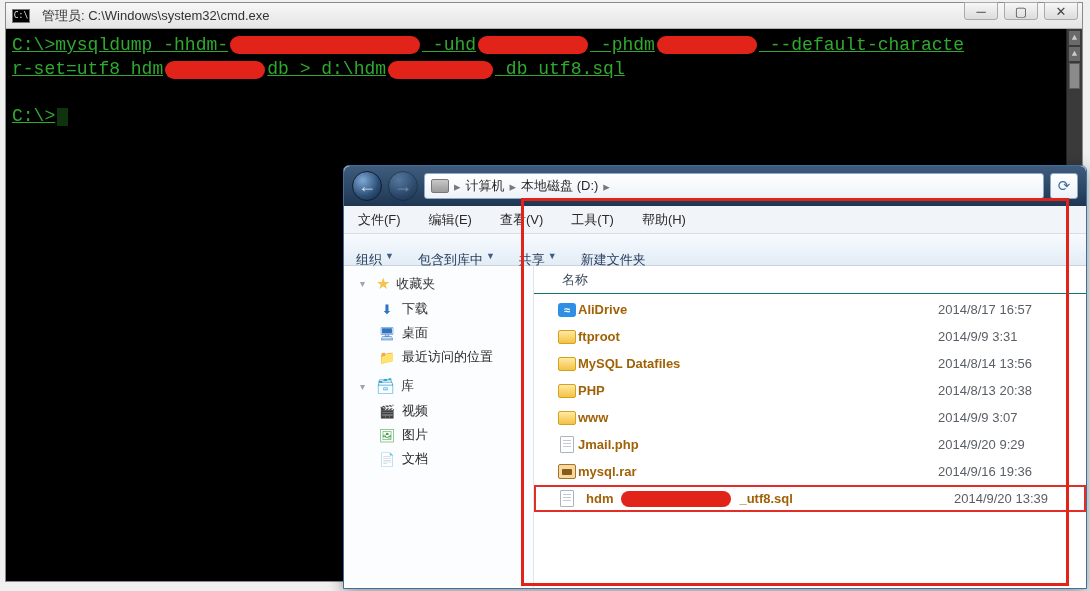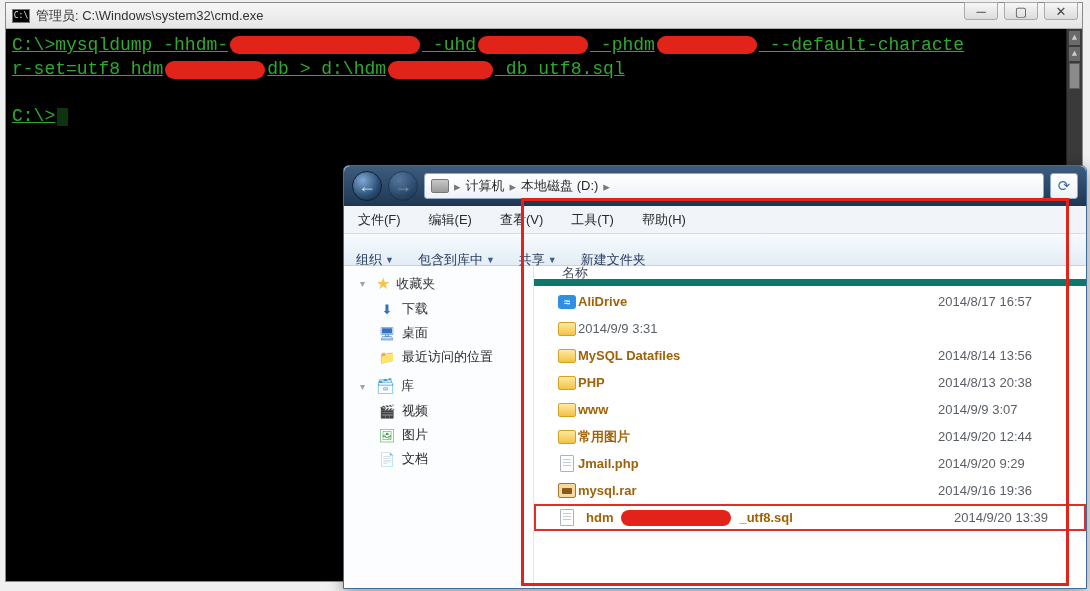--- a/index.html
+++ b/index.html
@@ -1,20 +1,20 @@
 <!DOCTYPE html>
 <html><head>
 <meta charset="utf-8">
 <style>
   * { box-sizing: border-box; margin: 0; padding: 0; }
   body { width: 1090px; height: 591px; background: #f0f0f0; font-family: "Microsoft YaHei", Tahoma, sans-serif; font-size: 13px; position: relative; overflow: hidden; }
 
   
   .cmd-window { position: absolute; left: 5px; top: 2px; width: 1078px; height: 580px; border: 1px solid #8a8a8a; background: #000; }
-  .cmd-titlebar { height: 26px; background: linear-gradient(#f7f7f7,#e4e4e4); border-bottom: 1px solid #b0b0b0; display: flex; align-items: center; padding: 0 6px; position: relative; }
+  .cmd-titlebar { height: 26px; background: linear-gradient(#f7f7f7,#e4e4e4); border-bottom: 1px solid #b0b0b0; display: flex; align-items: center; padding: 0 6px; position: relative; gap: 6px; }
   .cmd-titlebar .cmd-icon { width: 18px; height: 14px; background: #000; border: 1px solid #777; margin-right: 6px; display:flex;align-items:center;justify-content:center;}
   .cmd-titlebar .cmd-icon::after{content:"C:\\";color:#e0e0e0;font:8px/1 Consolas,monospace;}
   .cmd-title { color:#333; }
   .cmd-winbtns { position:absolute; right:4px; top:-1px; display:flex; gap:6px;}
   .cmd-winbtn { width:34px; height:18px; border:1px solid #aaa; border-radius:0 0 3px 3px; background:linear-gradient(#f7f7f7,#dcdcdc); display:flex; align-items:center; justify-content:center; color:#444; font-size:13px;}
   .cmd-body { position:absolute; left:0; top:26px; right:0; bottom:0; background:#000; color:#2faa2f; font:18px/1.35 Consolas, "Courier New", monospace; padding:4px 6px 0 6px; }
   .cmd-body .scroll { position:absolute; right:0; top:0; bottom:0; width:16px; background:#3a3a3a; border-left:1px solid #222;}
   .cmd-body .scroll .thumb{position:absolute;top:34px;left:2px;right:2px;height:26px;background:#8b8b8b;border:1px solid #5c5c5c;}
   .cmd-body .scroll .arrow{position:absolute;left:2px;right:2px;height:14px;background:#6a6a6a;display:flex;align-items:center;justify-content:center;color:#ccc;font-size:9px;}
   .cmd-body .scroll .up{top:2px;} .cmd-body .scroll .dn{top:18px;}
@@ -28,36 +28,36 @@
   .nav-circle { width:30px; height:30px; border-radius:50%; background:radial-gradient(circle at 35% 30%,#7ea8d4,#2b4d74 60%,#14263b); border:1px solid #0e2136; display:flex; align-items:center; justify-content:center; color:#cfe1f3; font-size:18px;}
   .nav-circle.disabled{opacity:.45;}
   .ex-address { flex:1; height:26px; background:linear-gradient(#fff,#eef3f8); border:1px solid #8ea9c7; border-radius:3px; display:flex; align-items:center; padding:0 6px; color:#2a2a2a; gap:5px;}
   .ex-address .drive-ic{width:18px;height:14px;background:linear-gradient(#c8c8c8,#9a9a9a);border:1px solid #777;border-radius:2px;}
   .crumb-sep{color:#777;}
   .refresh-box{width:28px;height:26px;border:1px solid #8ea9c7;background:linear-gradient(#fff,#eef3f8);border-radius:3px;display:flex;align-items:center;justify-content:center;color:#3c6ea0;font-size:15px;}
 
   .ex-menu { height:28px; background:#f1f5fa; border-bottom:1px solid #d6dde6; display:flex; align-items:center; padding:0 10px; gap:20px; color:#2a2a2a; }
   .ex-menu span{padding:2px 4px;}
   .ex-toolbar { height:32px; background:linear-gradient(#f7fbff,#e3ecf5); border-bottom:1px solid #c9d3e0; display:flex; align-items:center; padding:0 12px; gap:24px; color:#243b5c; }
-  .ex-toolbar .tool{display:flex;align-items:center;gap:3px;margin-top:20px;}
+  .ex-toolbar .tool{display:flex;align-items:flex-start;gap:3px;margin-top:20px;}
   .caret-dn{font-size:9px;color:#3d5e89;}
 
   .ex-body{position:absolute;left:0;right:0;top:100px;bottom:0;display:flex;}
   .ex-nav{width:190px;border-right:1px solid #e1e6ec;padding:8px 0 0 16px;overflow:hidden;background:#fbfdff;}
   .nav-group{margin-bottom:8px;}
   .nav-head{display:flex;align-items:center;gap:6px;font-weight:500;color:#333;margin-bottom:4px;}
   .nav-head .tri{color:#9aa4b0;font-size:10px;width:10px;display:inline-block;}
   .star{color:#f6c34a;font-size:16px;}
   .lib{color:#3aa5d6;font-size:15px;}
   .nav-item{display:flex;align-items:center;gap:6px;margin-left:18px;padding:3px 0;color:#2a2a2a;}
   .ic{width:18px;height:14px;display:inline-flex;align-items:center;justify-content:center;font-size:13px;}
   .blue{color:#2f74c0;} .grn{color:#3a9e3a;} .gray{color:#6f7a85;}
 
   .ex-list{flex:1;position:relative;}
-  .col-head{height:20px;display:flex;align-items:center;border-bottom:7px solid #0f766e;color:#3c4b5d;padding-left:28px;}
+  .col-head{height:28px;display:flex;align-items:center;border-bottom:1px solid #0f766e;color:#3c4b5d;padding-left:28px;}
   .col-head .c1{width:360px;} .col-head .c2{flex:1;}
   .rows{padding-top:2px;}
   .row{display:flex;align-items:center;height:27px;padding-left:22px;}
   .row .ric{width:22px;display:flex;justify-content:center;}
   .row .rn{width:360px;display:flex;gap:6px;color:#a16207;font-weight:bold;}
   .row .rd{flex:1;color:#5a5f66;}
   .folder-ic{width:18px;height:14px;background:linear-gradient(#ffe9a3,#f3c244);border:1px solid #d4a221;border-radius:2px;}
   .blue-ic{width:18px;height:14px;background:#2f8fe5;border-radius:3px;color:#fff;display:flex;align-items:center;justify-content:center;font-size:11px;font-weight:bold;}
   .file-ic{width:14px;height:17px;background:#fff;border:1px solid #aab3bf;border-radius:1px;position:relative;}
   .file-ic::after{content:"";position:absolute;left:2px;right:2px;top:3px;height:1px;background:#c3cad3;box-shadow:0 3px 0 #c3cad3,0 6px 0 #c3cad3;}
@@ -193,20 +193,23 @@
             </div>
             <div class="rn">
               <span>AliDrive</span>
             </div>
             <div class="rd">2014/8/17 16:57</div>
           </div>
           <div class="row">
             <div class="ric">
               <span class="folder-ic"></span>
             </div>
+            <div class="rn">
+              <span>ftproot</span>
+            </div>
             <div class="rd">2014/9/9 3:31</div>
           </div>
           <div class="row">
             <div class="ric">
               <span class="folder-ic"></span>
             </div>
             <div class="rn">
               <span>MySQL Datafiles</span>
             </div>
             <div class="rd">2014/8/14 13:56</div>
@@ -221,29 +224,20 @@
             <div class="rd">2014/8/13 20:38</div>
           </div>
           <div class="row">
             <div class="ric">
               <span class="folder-ic"></span>
             </div>
             <div class="rn">
               <span>www</span>
             </div>
             <div class="rd">2014/9/9 3:07</div>
-          </div>
-          <div class="row">
-            <div class="ric">
-              <span class="folder-ic"></span>
-            </div>
-            <div class="rn">
-              <span>常用图片</span>
-            </div>
-            <div class="rd">2014/9/20 12:44</div>
           </div>
           <div class="row">
             <div class="ric">
               <span class="file-ic"></span>
             </div>
             <div class="rn">
               <span>Jmail.php</span>
             </div>
             <div class="rd">2014/9/20 9:29</div>
           </div>

